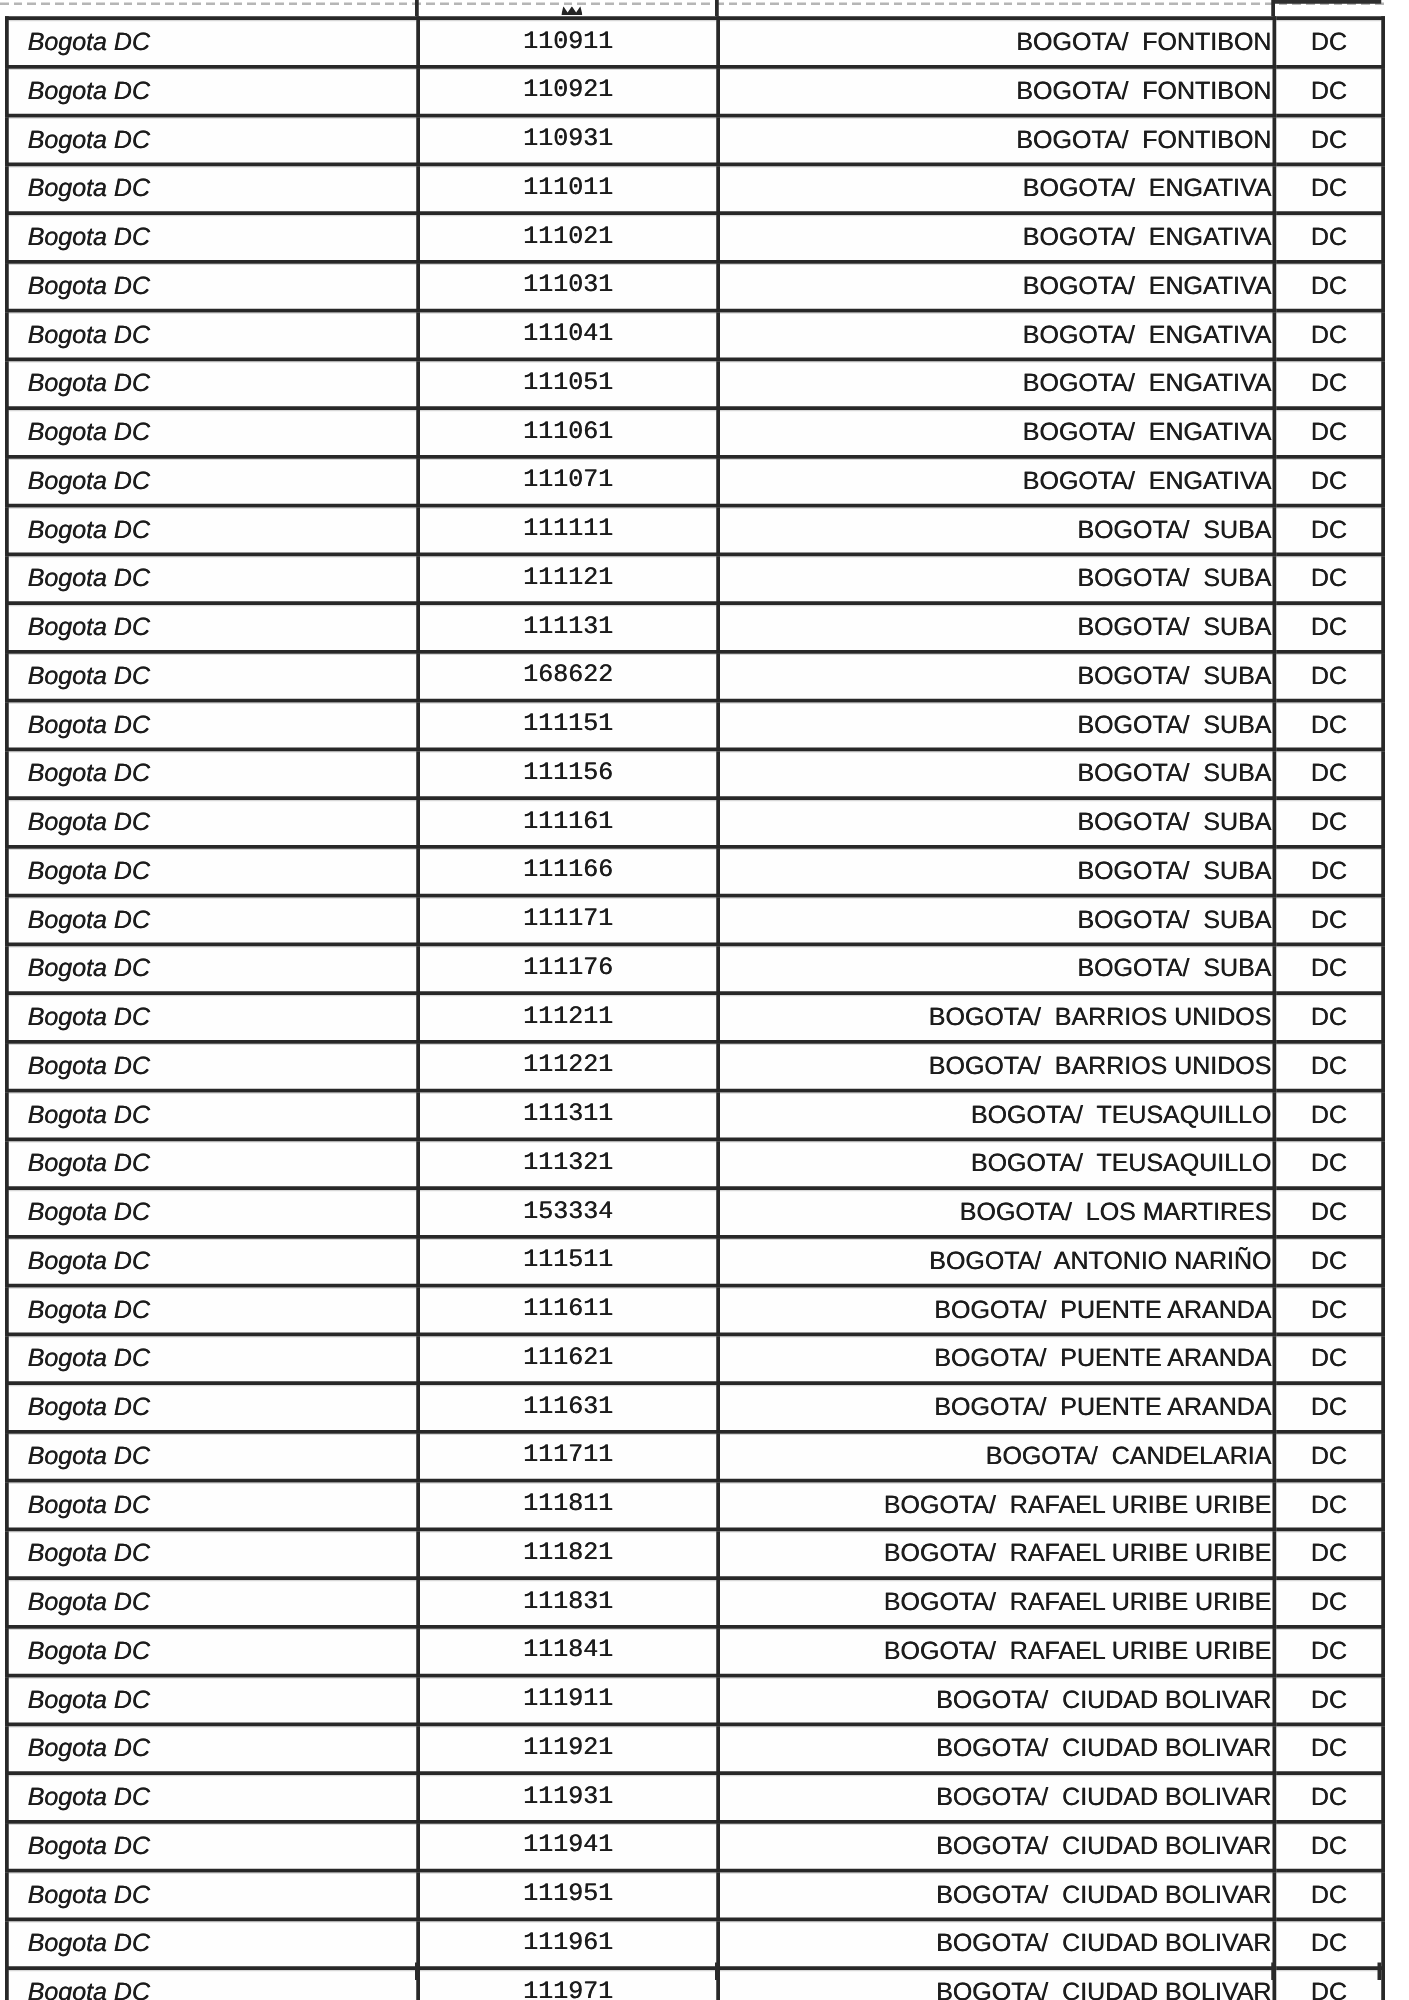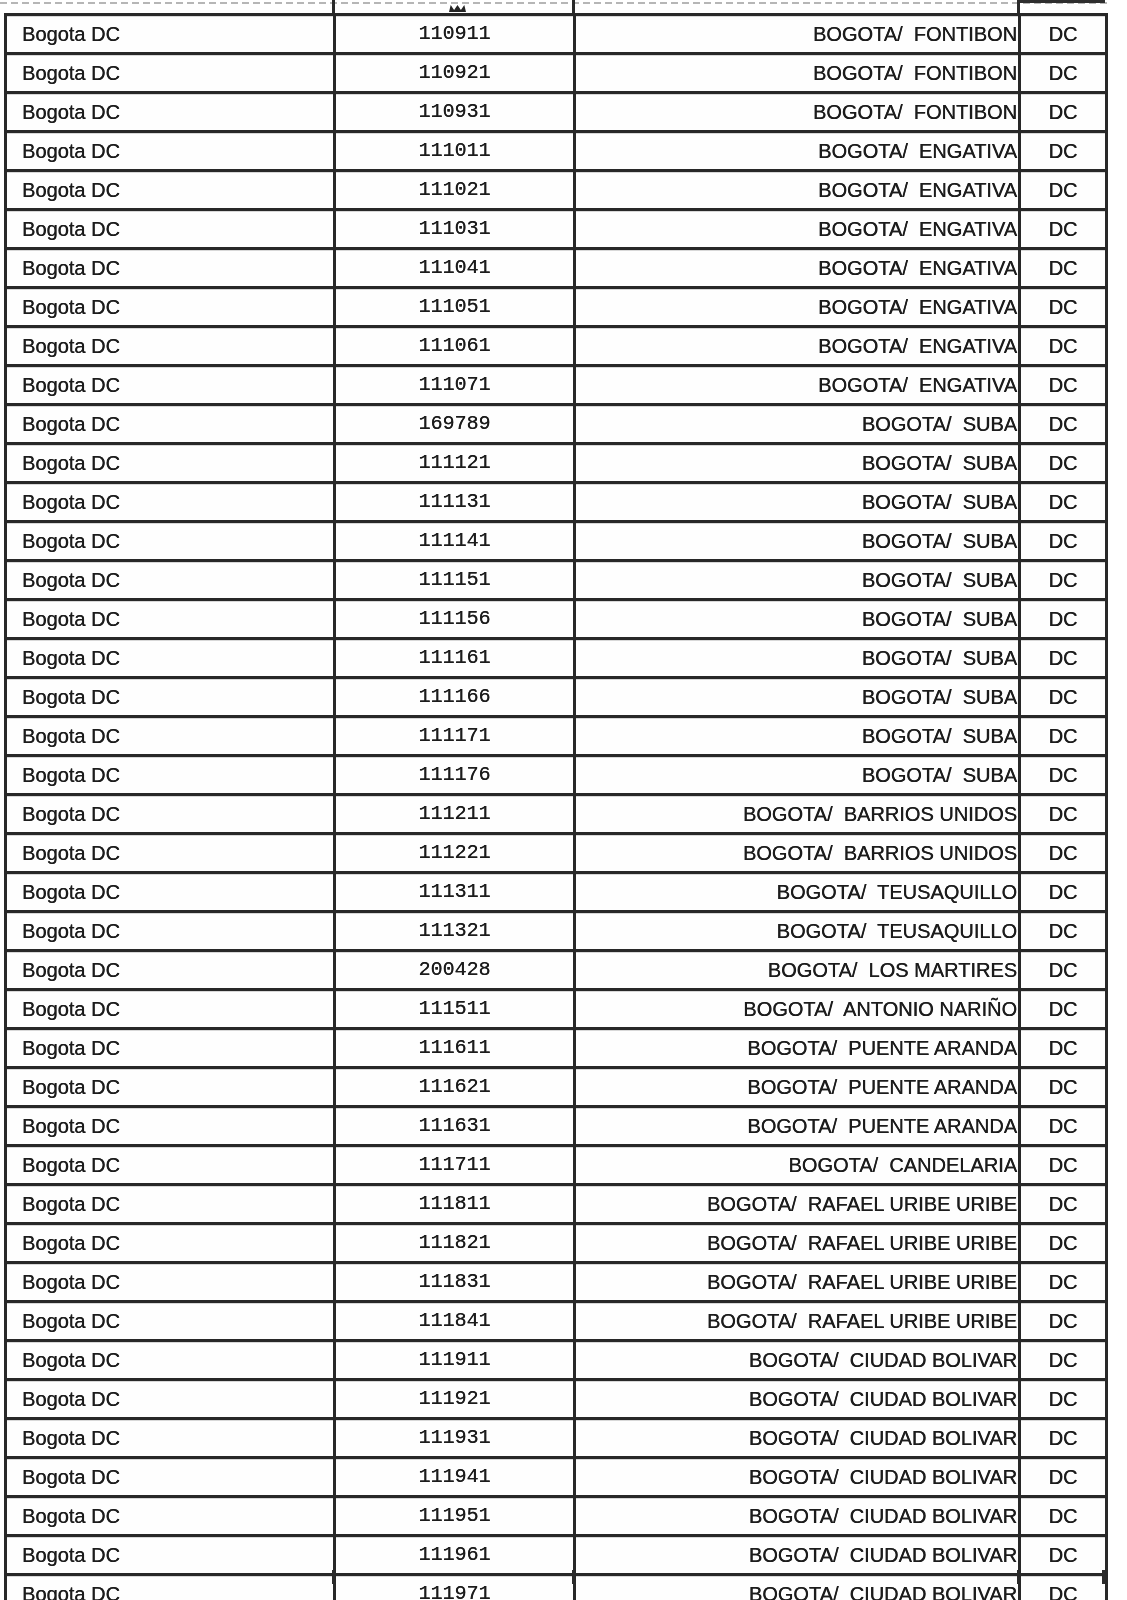--- a/index.html
+++ b/index.html
@@ -15,21 +15,21 @@
   }
   table.codes td{
     border:3px solid #282828;
     height:34px;
     font-size:20px;line-height:34px;color:#1c1c1c;
     white-space:pre;overflow:hidden;
     text-shadow:0.35px 0 0 #1c1c1c;
     box-shadow:inset 0 1px 0 rgba(130,130,130,0.30);
     background:#fefefe;
   }
-  td.c0{text-align:left;padding-left:15px;}
+  td.c0{text-align:left;padding-left:15px;font-style:italic;}
   td.c1{text-align:center;font-family:Liberation Mono, monospace;}
   td.c2{text-align:right;padding-left:23px;}
   td.c3{text-align:center;}
   
   .top-sliver{position:absolute;left:0;top:0;width:1127px;height:13px;background:#fff;}
   .dotline{
     position:absolute;left:0;top:2px;width:1110px;height:2px;
     background:repeating-linear-gradient(90deg,#a9a9a9 0 7px,transparent 7px 11px);
     opacity:.85;
   }
@@ -119,39 +119,39 @@
           <td class="c3">DC</td>
         </tr>
         <tr>
           <td class="c0">Bogota DC</td>
           <td class="c1">111071</td>
           <td class="c2">BOGOTA/  ENGATIVA</td>
           <td class="c3">DC</td>
         </tr>
         <tr>
           <td class="c0">Bogota DC</td>
-          <td class="c1">169789</td>
+          <td class="c1">111111</td>
           <td class="c2">BOGOTA/  SUBA</td>
           <td class="c3">DC</td>
         </tr>
         <tr>
           <td class="c0">Bogota DC</td>
           <td class="c1">111121</td>
           <td class="c2">BOGOTA/  SUBA</td>
           <td class="c3">DC</td>
         </tr>
         <tr>
           <td class="c0">Bogota DC</td>
           <td class="c1">111131</td>
           <td class="c2">BOGOTA/  SUBA</td>
           <td class="c3">DC</td>
         </tr>
         <tr>
           <td class="c0">Bogota DC</td>
-          <td class="c1">111141</td>
+          <td class="c1">168622</td>
           <td class="c2">BOGOTA/  SUBA</td>
           <td class="c3">DC</td>
         </tr>
         <tr>
           <td class="c0">Bogota DC</td>
           <td class="c1">111151</td>
           <td class="c2">BOGOTA/  SUBA</td>
           <td class="c3">DC</td>
         </tr>
         <tr>
@@ -203,21 +203,21 @@
           <td class="c3">DC</td>
         </tr>
         <tr>
           <td class="c0">Bogota DC</td>
           <td class="c1">111321</td>
           <td class="c2">BOGOTA/  TEUSAQUILLO</td>
           <td class="c3">DC</td>
         </tr>
         <tr>
           <td class="c0">Bogota DC</td>
-          <td class="c1">200428</td>
+          <td class="c1">153334</td>
           <td class="c2">BOGOTA/  LOS MARTIRES</td>
           <td class="c3">DC</td>
         </tr>
         <tr>
           <td class="c0">Bogota DC</td>
           <td class="c1">111511</td>
           <td class="c2">BOGOTA/  ANTONIO NARIÑO</td>
           <td class="c3">DC</td>
         </tr>
         <tr>

